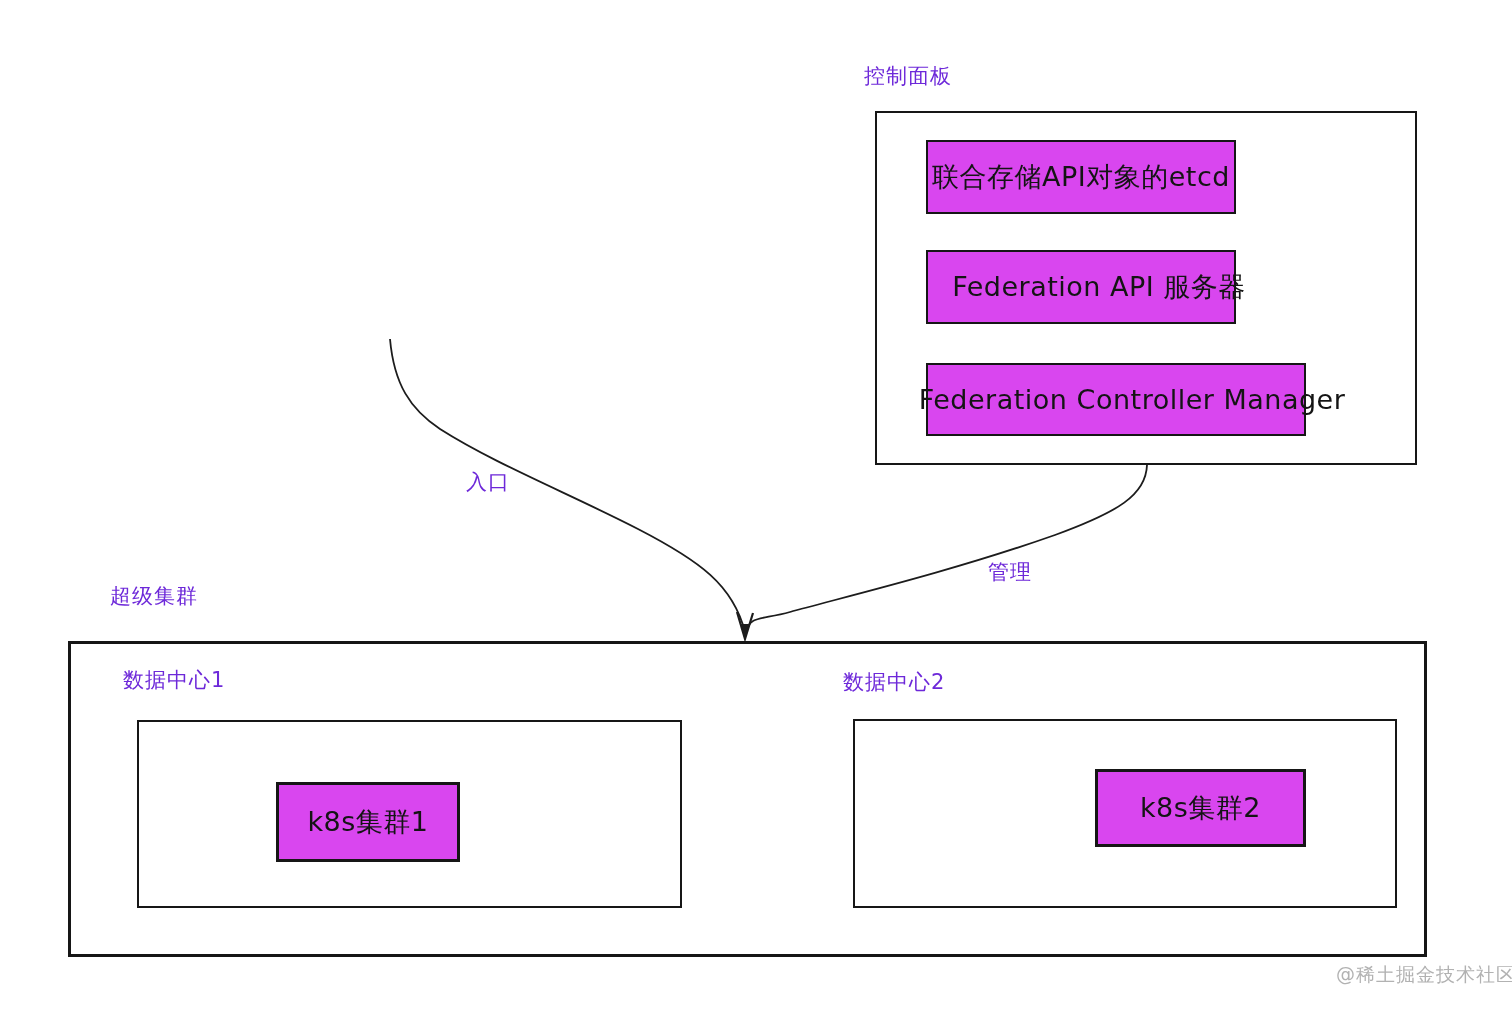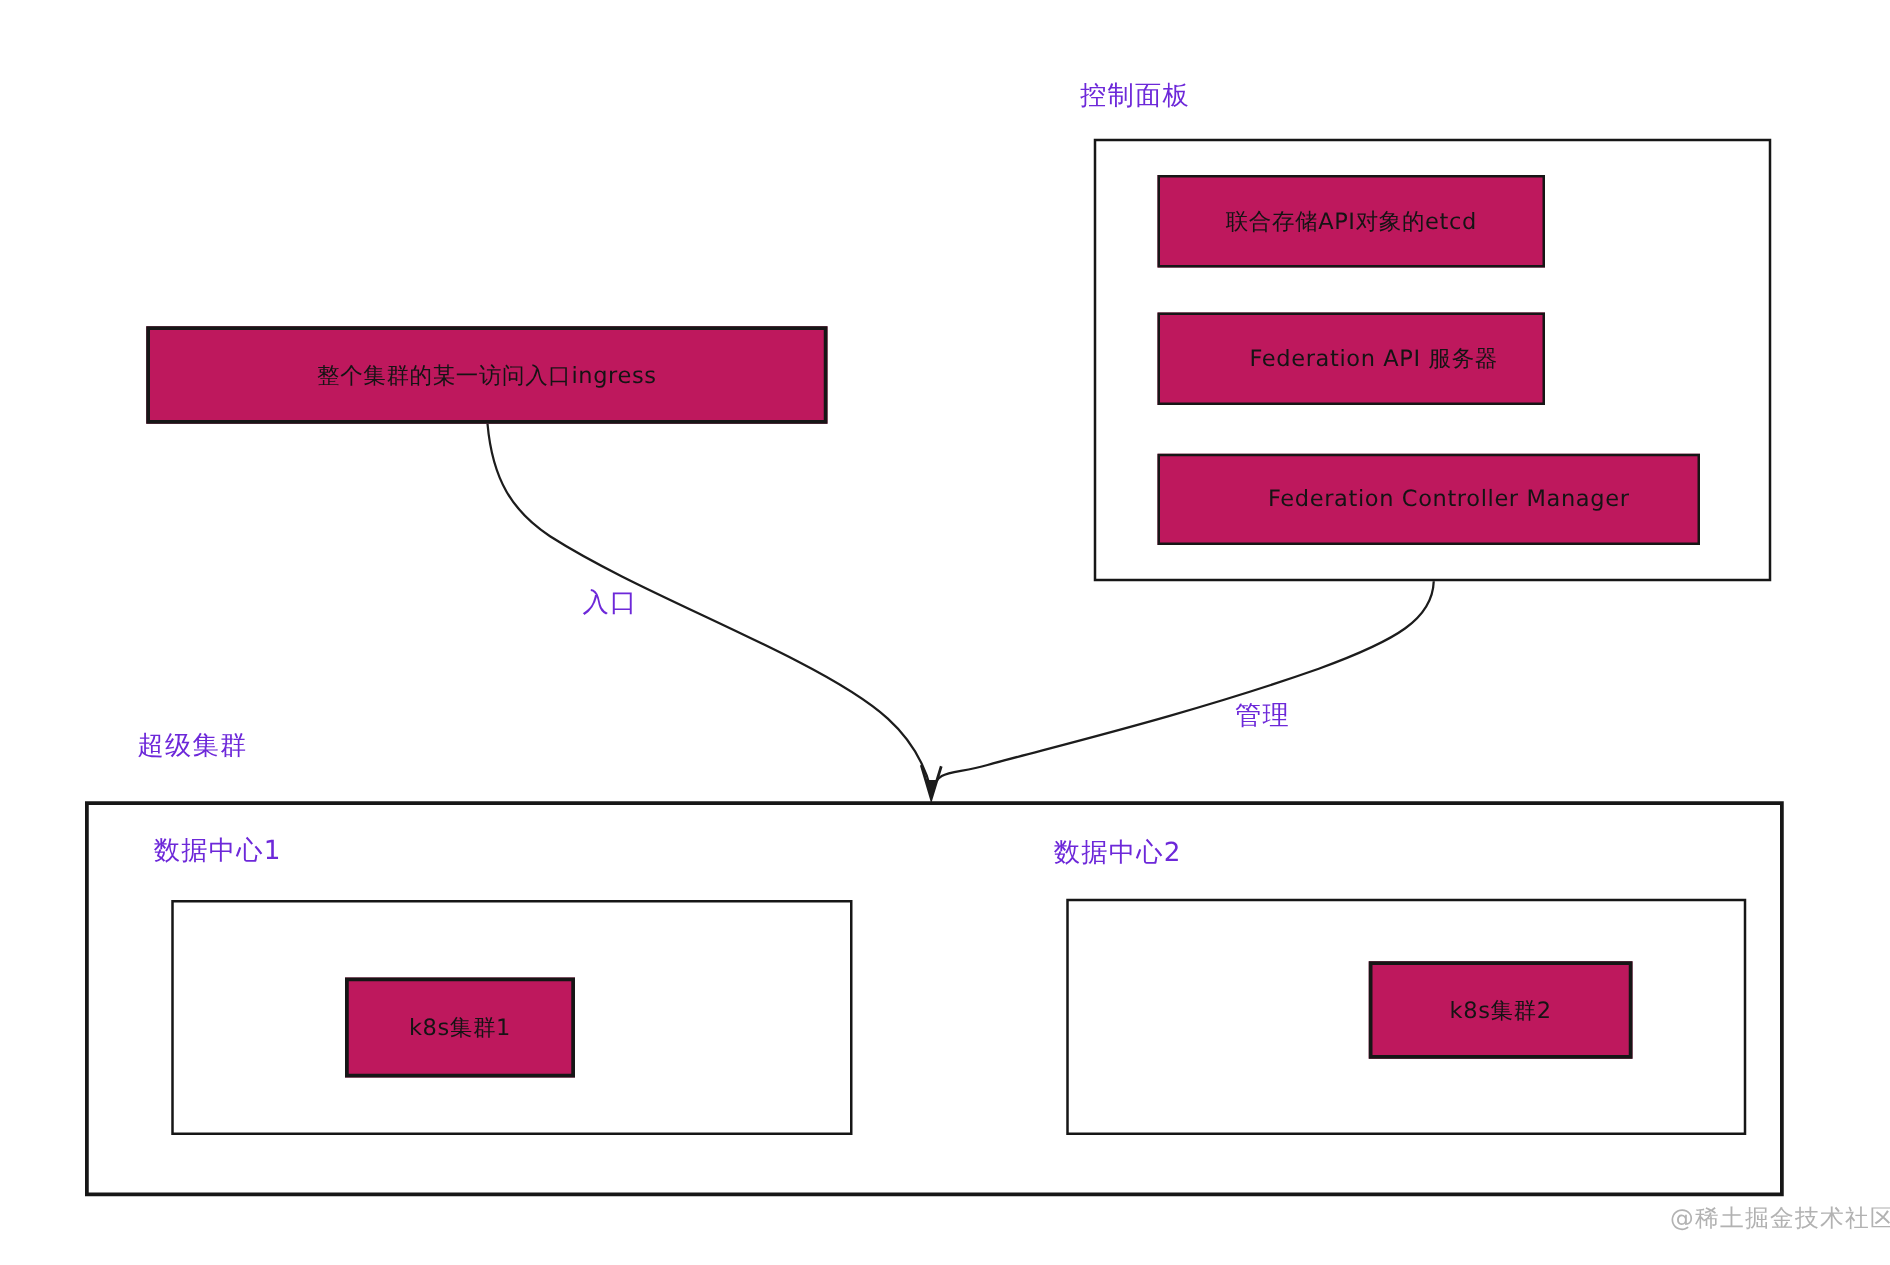--- a/index.html
+++ b/index.html
@@ -18,26 +18,26 @@
   }
   .diagram-label {
     position: absolute;
     font-size: 21px;
     color: #6d28d9;
     white-space: nowrap;
     letter-spacing: 1px;
   }
   .node-box {
     position: absolute;
-    background: #be185d;
+    background: #d946ef;
     border: 2px solid #161616;
     display: flex;
     align-items: center;
     justify-content: center;
-    font-size: 18px;
+    font-size: 27px;
     color: #141414;
     text-align: center;
     box-sizing: border-box;
     white-space: nowrap;
     letter-spacing: 0.5px;
   }
   .container-box {
     position: absolute;
     background: transparent;
     border: 2px solid #161616;
@@ -79,23 +79,22 @@
   </svg>
 
   <div class="diagram-label" style="left:864px; top:62px;">控制面板</div>
 
   <div class="container-box" style="left:875px; top:111px; width:542px; height:354px;"></div>
 
   <div class="node-box" style="left:926px; top:140px; width:310px; height:74px;">联合存储API对象的etcd</div>
 
   <div class="node-box" style="left:926px; top:250px; width:310px; height:74px;padding-left:36px;">Federation API 服务器</div>
 
-  <div class="node-box" style="left:926px; top:363px; width:434px; height:73px;padding-left:32px;">Federation Controller Manager</div>
+  <div class="node-box" style="left:926px; top:363px; width:380px; height:73px;padding-left:32px;">Federation Controller Manager</div>
 
-  <div class="node-box thick" style="left:117px; top:261px; width:545px; height:78px;">整个集群的某一访问入口ingress</div>
 
   <div class="diagram-label" style="left:466px; top:468px;">入口</div>
 
   <div class="diagram-label" style="left:988px; top:558px;">管理</div>
 
   <div class="diagram-label" style="left:70px; top:582px;margin-left:40px;">超级集群</div>
 
   <div class="container-box thick" style="left:68px; top:641px; width:1359px; height:316px;"></div>
 
   <div class="diagram-label" style="left:123px; top:666px;">数据中心1</div>

